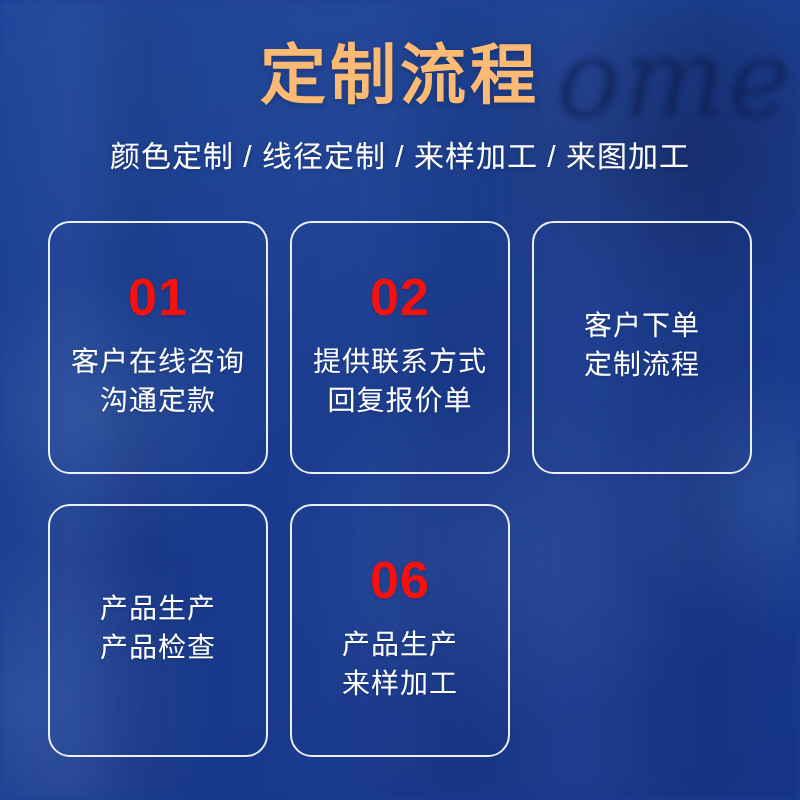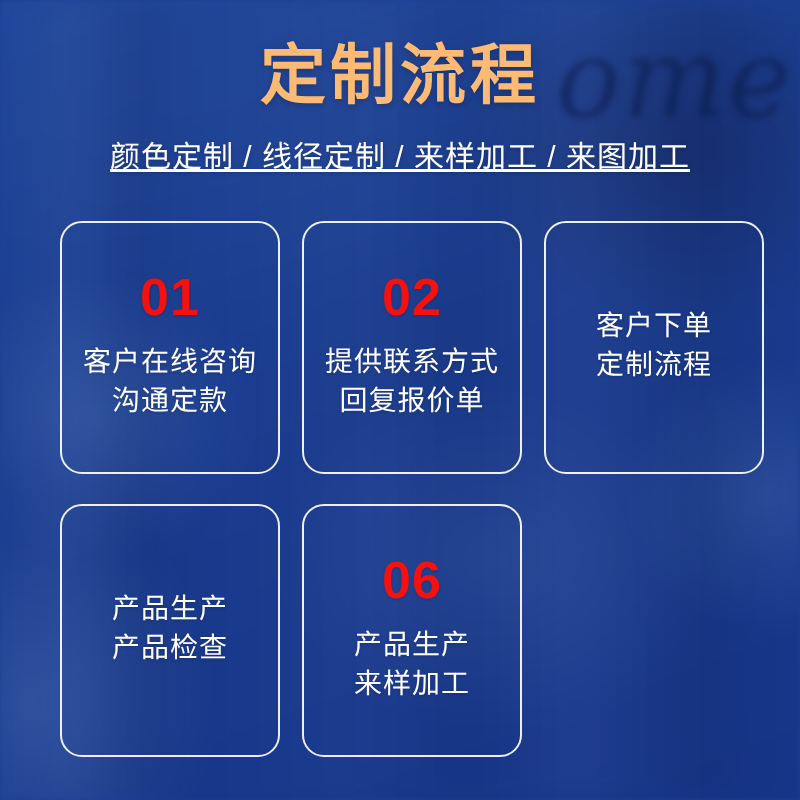--- a/index.html
+++ b/index.html
@@ -72,27 +72,26 @@
     line-height:1.05;
     text-shadow:0 2px 6px rgba(0,0,0,0.22);
   }
   .page-subtitle {
     margin-top:22px;
     color:#ffffff;
     font-size:30px;
     font-weight:normal;
     letter-spacing:1px;
     text-shadow:0 1px 4px rgba(0,0,0,0.20);
-    text-decoration:underline;
   }
 
   
   .steps-grid {
     position:absolute;
-    left:60px; top:221px;
+    left:48px; top:221px;
     width:704px; height:536px;
     display:grid;
     grid-template-columns:repeat(3,1fr);
     grid-template-rows:repeat(2,1fr);
     column-gap:22px;
     row-gap:30px;
   }
   .step-card {
     border:2px solid rgba(255,255,255,0.92);
     border-radius:22px;

